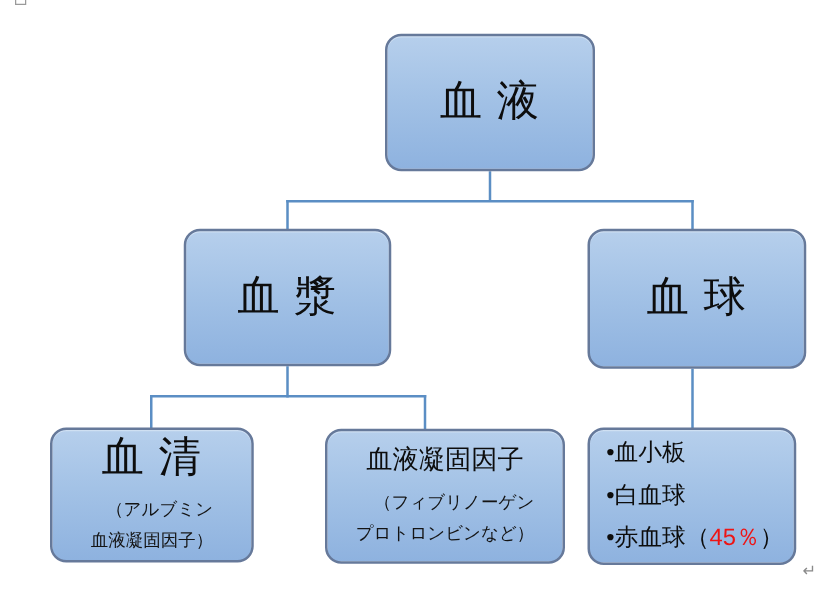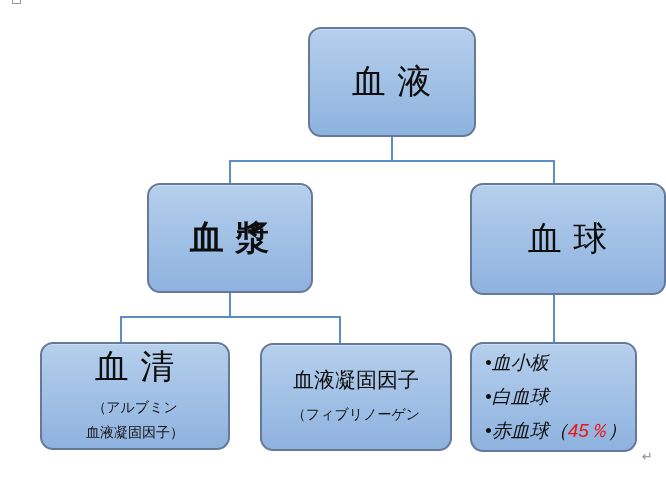--- a/index.html
+++ b/index.html
@@ -13,22 +13,22 @@
     border-radius:13px;
     border:2px solid #66799a;
     background:linear-gradient(180deg,#b6cfec 0%,#a3c2e6 45%,#8eb2df 100%);
     box-shadow:inset 0 1px 0 rgba(255,255,255,0.35);
     display:flex;flex-direction:column;align-items:center;justify-content:center;
   }
   .title-lg{font-size:34px;line-height:1.15;color:#0d0d0d;letter-spacing:1px;}
   .title-md{font-size:21px;line-height:1.2;color:#0d0d0d;}
   .pct-line{font-size:20px;margin-top:12px;color:#0d0d0d;}
   .red{color:#ee1414;}
-  .sub{font-size:14px;line-height:25px;margin-top:9px;text-align:center;color:#141414;}
-  .bullets{align-items:flex-start;justify-content:center;padding-left:13px;font-style:italic;}
+  .sub{font-size:14px;line-height:25px;margin-top:9px;text-align:right;color:#141414;}
+  .bullets{align-items:flex-start;justify-content:center;padding-left:13px;}
   .bullet-row{font-size:19px;line-height:34px;white-space:nowrap;color:#0d0d0d;}
   .conn{position:absolute;background:#5b8ec4;}
   .artifact{
     position:absolute;left:12px;top:-3px;width:9px;height:7px;
     border:1px solid #9a9a9a;background:#ffffff;box-sizing:border-box;
   }
   .return-mark{
     position:absolute;left:642px;top:450px;
     font-size:13px;color:#8a8a8a;line-height:1;
   }
@@ -48,40 +48,41 @@
   <div class="conn" style="left:229px;top:293px;width:2px;height:25px;"></div>
   <div class="conn" style="left:120px;top:316px;width:221px;height:2px;"></div>
   <div class="conn" style="left:120px;top:316px;width:2px;height:27px;"></div>
   <div class="conn" style="left:339px;top:316px;width:2px;height:28px;"></div>
   <div class="conn" style="left:553px;top:295px;width:2px;height:48px;"></div>
 
   <div class="node" style="left:308px;top:27px;width:168px;height:110px;">
     <div class="title-lg">血 液</div>
   </div>
 
-  <div class="node" style="left:147px;top:183px;width:166px;height:110px;font-weight:bold;">
+  <div class="node" style="left:147px;top:183px;width:166px;height:110px;">
     <div class="title-lg">血 漿</div>
   </div>
 
-  <div class="node" style="left:470px;top:183px;width:196px;height:112px;">
+  <div class="node" style="left:470px;top:183px;width:175px;height:112px;">
     <div class="title-lg">血 球</div>
   </div>
 
-  <div class="node" style="left:40px;top:342px;width:190px;height:108px;">
+  <div class="node" style="left:40px;top:342px;width:163px;height:108px;">
     <div class="title-lg">血 清</div>
     <div class="sub">
       <div>（アルブミン</div>
       <div>血液凝固因子）</div>
     </div>
   </div>
 
   <div class="node" style="left:260px;top:343px;width:192px;height:108px;">
     <div class="title-md">血液凝固因子</div>
     <div class="sub">
       <div>（フィブリノーゲン</div>
+      <div>プロトロンビンなど）</div>
     </div>
   </div>
 
   <div class="node bullets" style="left:470px;top:342px;width:167px;height:110px;">
     <div class="bullet-row"><span>•</span><span>血小板</span></div>
     <div class="bullet-row"><span>•</span><span>白血球</span></div>
     <div class="bullet-row"><span>•</span><span>赤血球</span><span>（</span><span class="red">45％</span><span>）</span></div>
   </div>
 
 </div>

